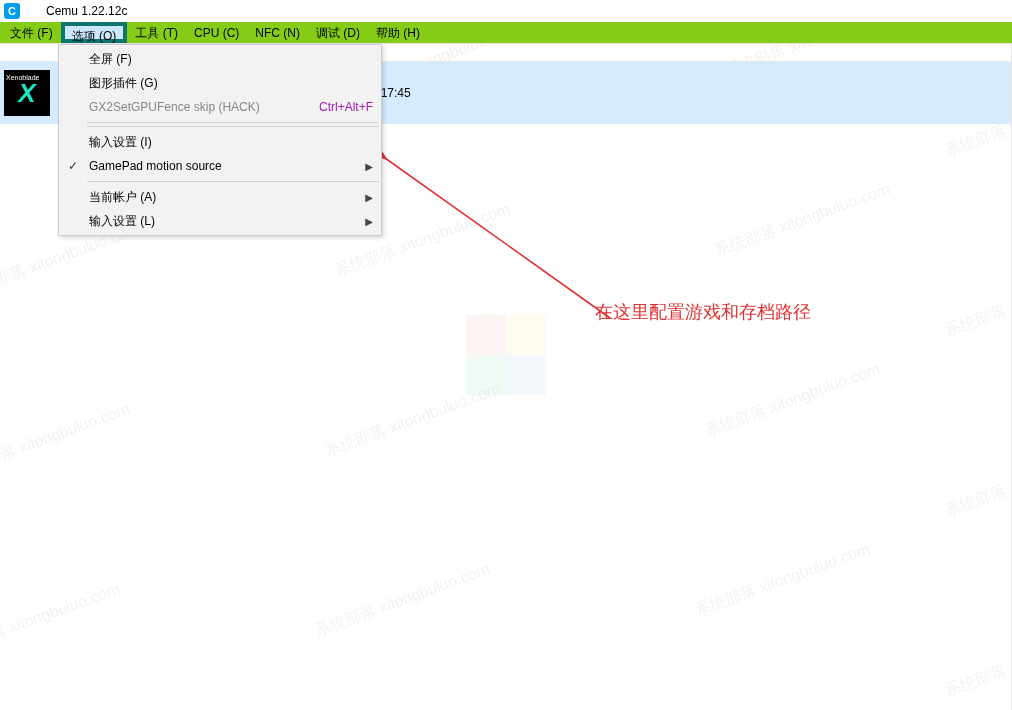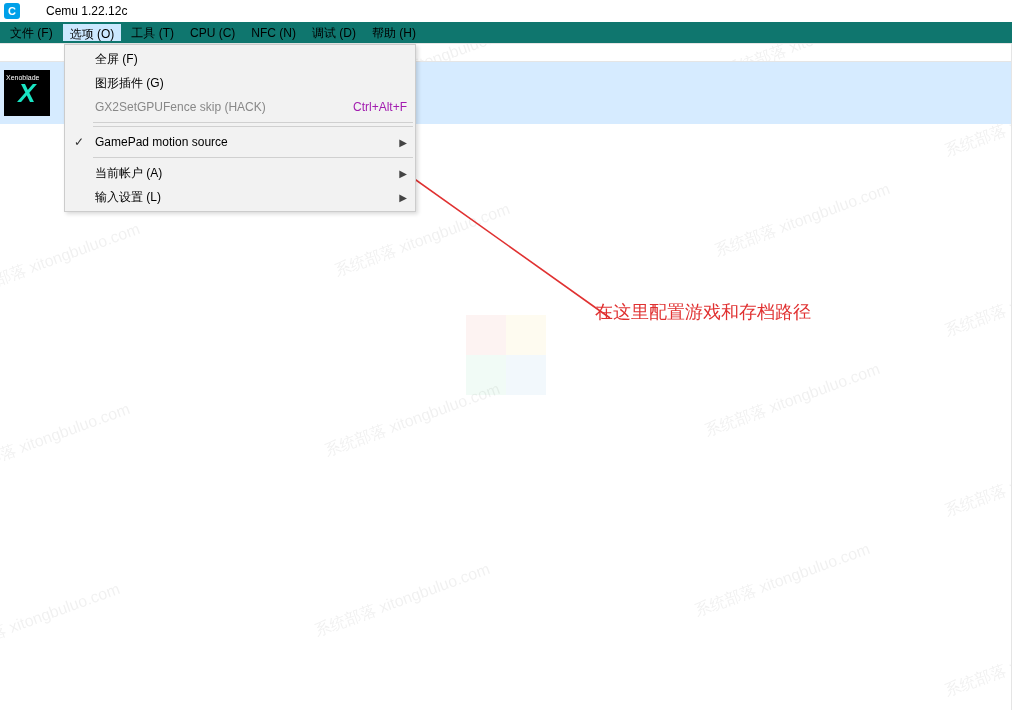--- a/index.html
+++ b/index.html
@@ -7,36 +7,36 @@
   
   .watermark-layer { position: absolute; inset: 0; pointer-events: none; z-index: 0; overflow: hidden; }
   .wm-item { position: absolute; color: rgba(0,0,0,0.06); font-size: 16px; transform: rotate(-20deg); white-space: nowrap; }
   .wm-logo { position: absolute; width: 80px; height: 80px; opacity: 0.06; left: 50%; top: 50%; transform: translate(-50%,-50%); }
   .wm-logo .cube { position:absolute; width:40px; height:40px; }
   
   .titlebar { height: 22px; display: flex; align-items: center; padding: 0 4px; background: #fff; position: relative; z-index: 2; }
   .app-icon { width: 16px; height: 16px; border-radius: 3px; background: #00a0e9; color: #fff; display: inline-flex; align-items: center; justify-content: center; font-size: 11px; font-weight: bold; margin-right: 6px; }
   .title { font-size: 12px; color: #000; margin-left: 20px; }
   
-  .menubar { height: 22px; display: flex; align-items: stretch; padding: 0 2px; background: #0f766e; border-bottom: 1px solid #e5e5e5; position: relative; z-index: 5; }
+  .menubar { height: 22px; display: flex; align-items: stretch; padding: 0 2px; background: #84cc16; border-bottom: 1px solid #e5e5e5; position: relative; z-index: 5; }
   .menu-item { padding: 0 8px; line-height: 22px; color: #000; cursor: default; }
-  .menu-item.open { background: #cce8ff; border: 2px solid #0f766e; line-height: 20px; padding: 0 7px; }
+  .menu-item.open { background: #cce8ff; border: 4px solid #0f766e; line-height: 20px; padding: 0 7px; }
   
   .list-header { height: 18px; display: flex; align-items: center; color: #333; border-bottom: 1px solid #e5e5e5; position: relative; z-index: 1; padding-left: 52px; }
   .col { padding: 0 6px; }
   .col.time { margin-left: 8px; }
   .col.region { margin-left: 8px; }
   
   .list-body { position: relative; height: 648px; z-index: 1; }
   .row { height: 62px; display: flex; align-items: center; background: #d6ebff; padding-left: 4px; }
   .row-icon { width: 46px; height: 46px; background: #000; display: flex; align-items: center; justify-content: center; color: #fff; font-size: 7px; position: relative; }
   .row-icon .x { position: absolute; color: #19e5c3; font-size: 26px; font-weight: bold; font-style: italic; }
   .row-time { margin-left: 314px; color: #000; }
   
-  .dropdown { position: absolute; top: 44px; left: 64px; width: 352px; background: #f2f2f2; border: 1px solid #cccccc; box-shadow: 2px 2px 4px rgba(0,0,0,0.15); z-index: 10; padding: 2px 0; }
+  .dropdown { position: absolute; top: 44px; left: 58px; width: 324px; background: #f2f2f2; border: 1px solid #cccccc; box-shadow: 2px 2px 4px rgba(0,0,0,0.15); z-index: 10; padding: 2px 0; }
   .dd-row { height: 24px; display: flex; align-items: center; padding: 0 8px 0 30px; position: relative; color: #000; }
   .dd-row.disabled { color: #888; justify-content: space-between; }
   .dd-row .shortcut { margin-left: auto; color: #a21caf; }
   .dd-row .sub-arrow { margin-left: auto; font-size: 10px; color: #444; }
   .dd-row.checked::before { content: "✓"; position: absolute; left: 9px; color: #333; }
   .dd-sep { height: 1px; margin: 3px 2px 3px 28px; background: #d0d0d0; }
   .dd-row.boxed { outline: 2px solid #e03131; outline-offset: -1px; }
   
   .annotation-text { position: absolute; color: #e03131; font-size: 18px; z-index: 6; }
   .arrow-svg { position: absolute; z-index: 6; pointer-events: none; }
@@ -108,20 +108,23 @@
     </div>
     <div class="dd-row">
       <span>图形插件 (G)</span>
     </div>
     <div class="dd-row disabled">
       <span>GX2SetGPUFence skip (HACK)</span>
       <span class="shortcut">Ctrl+Alt+F</span>
     </div>
     <div class="dd-sep"></div>
     <div class="dd-sep"></div>
+    <div class="dd-row">
+      <span>输入设置 (I)</span>
+    </div>
     <div class="dd-row checked">
       <span>GamePad motion source</span>
       <span class="sub-arrow">▶</span>
     </div>
     <div class="dd-sep"></div>
     <div class="dd-row">
       <span>当前帐户 (A)</span>
       <span class="sub-arrow">▶</span>
     </div>
     <div class="dd-row">

